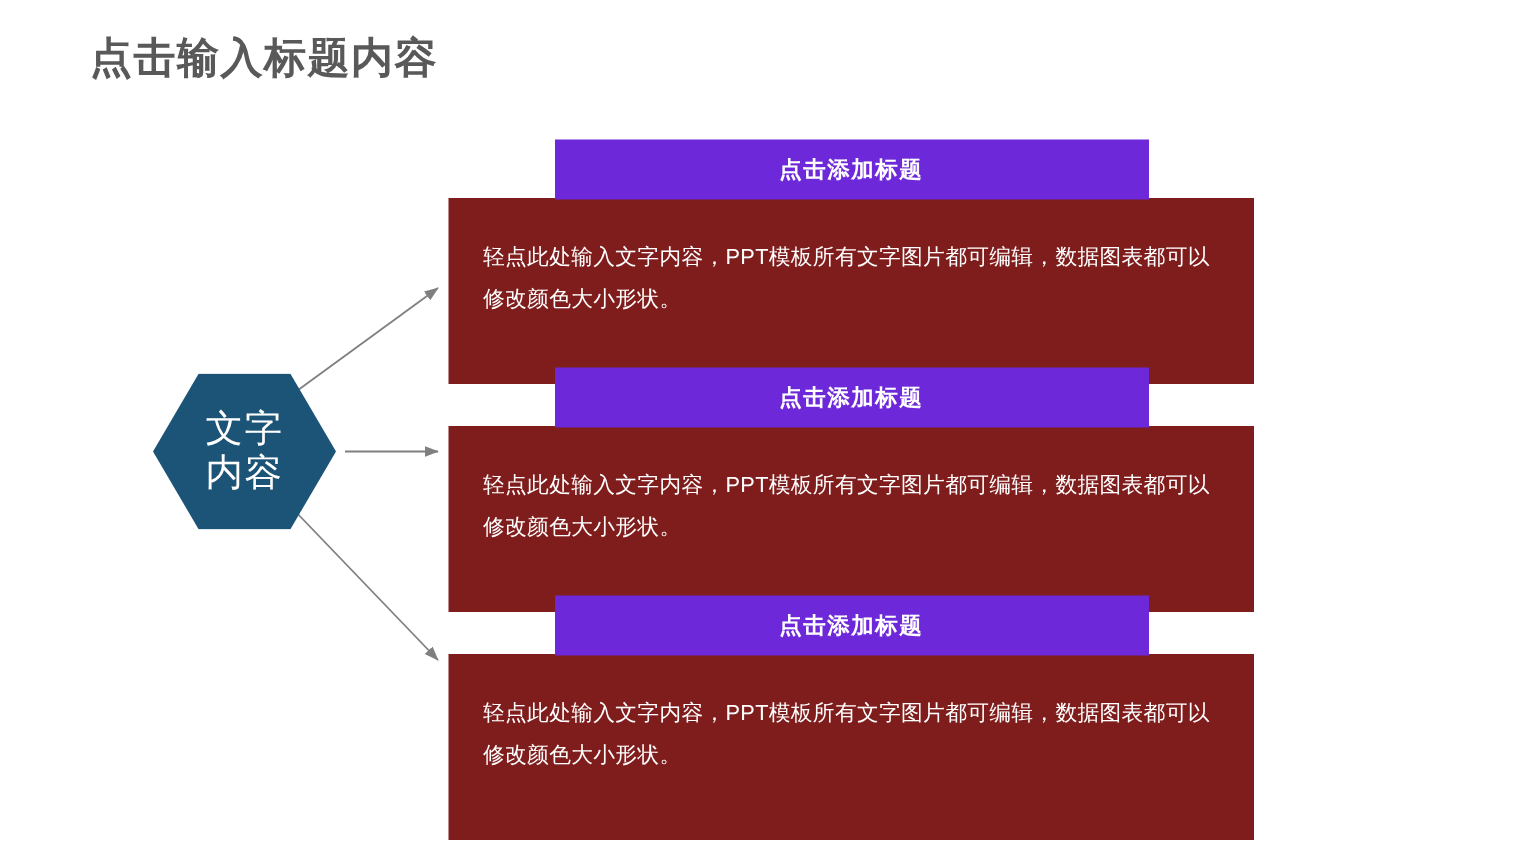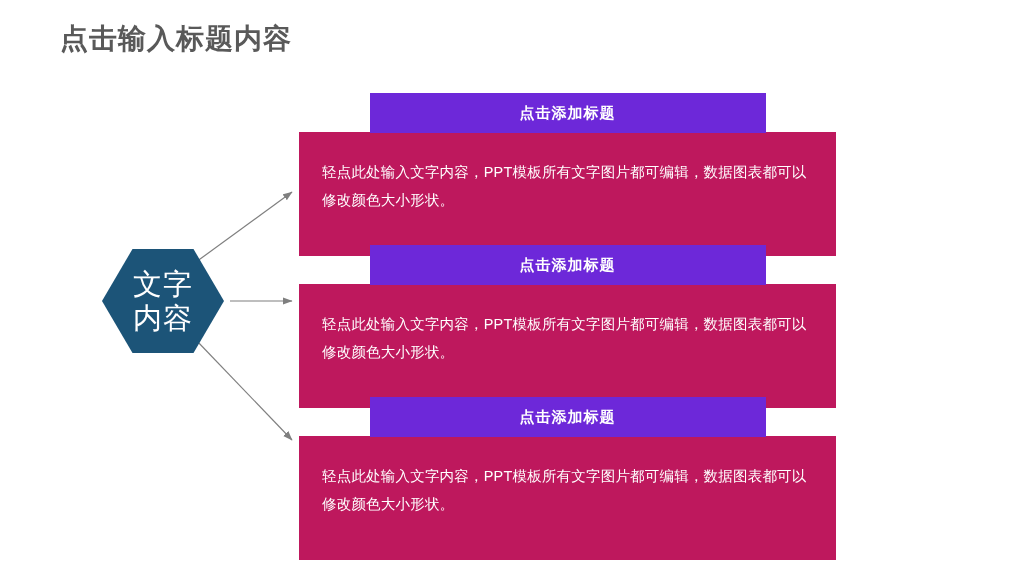--- a/index.html
+++ b/index.html
@@ -48,21 +48,21 @@
     clip-path: polygon(25% 0%, 75% 0%, 100% 50%, 75% 100%, 25% 100%, 0% 50%);
   }
   #hex-label {
     position: absolute;
     inset: 0;
     display: flex;
     flex-direction: column;
     align-items: center;
     justify-content: center;
     color: #ffffff;
-    font-size: 29px;
+    font-size: 25px;
     line-height: 1.18;
     letter-spacing: 1px;
   }
 
   
   #arrows {
     position: absolute;
     left: 0;
     top: 0;
     width: 1024px;
@@ -87,21 +87,21 @@
     position: relative;
     z-index: 2;
   }
   .row-header-text {
     color: #ffffff;
     font-size: 15px;
     font-weight: bold;
     letter-spacing: 1px;
   }
   .row-body {
-    background: #be185d;
+    background: #7f1d1d;
     padding: 26px 23px 26px 23px;
     margin-top: -1px;
   }
   .row-body-text {
     color: #ffffff;
     font-size: 14.5px;
     line-height: 1.95;
     letter-spacing: 0.2px;
   }
 

